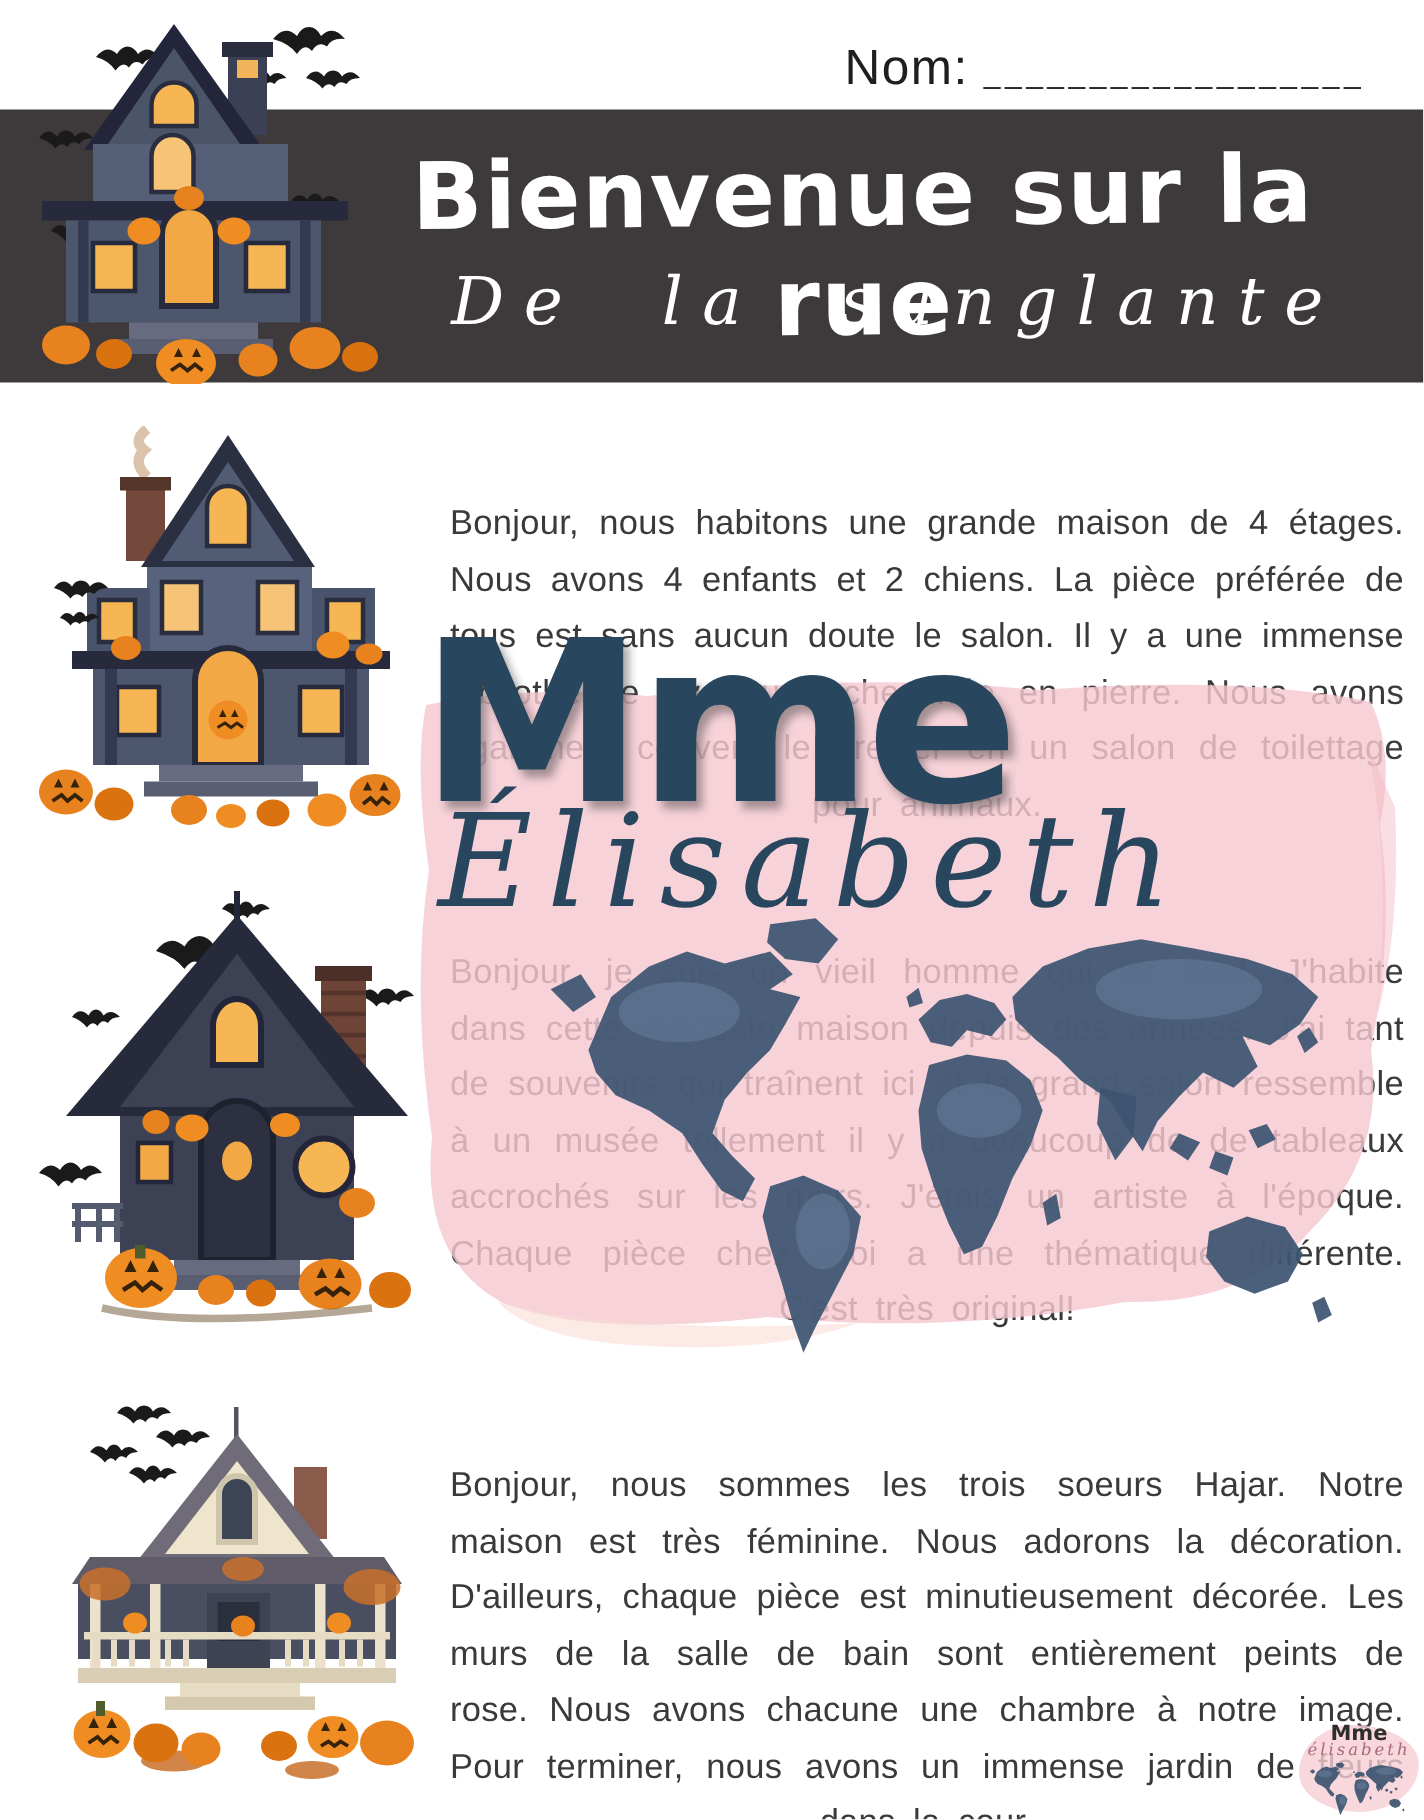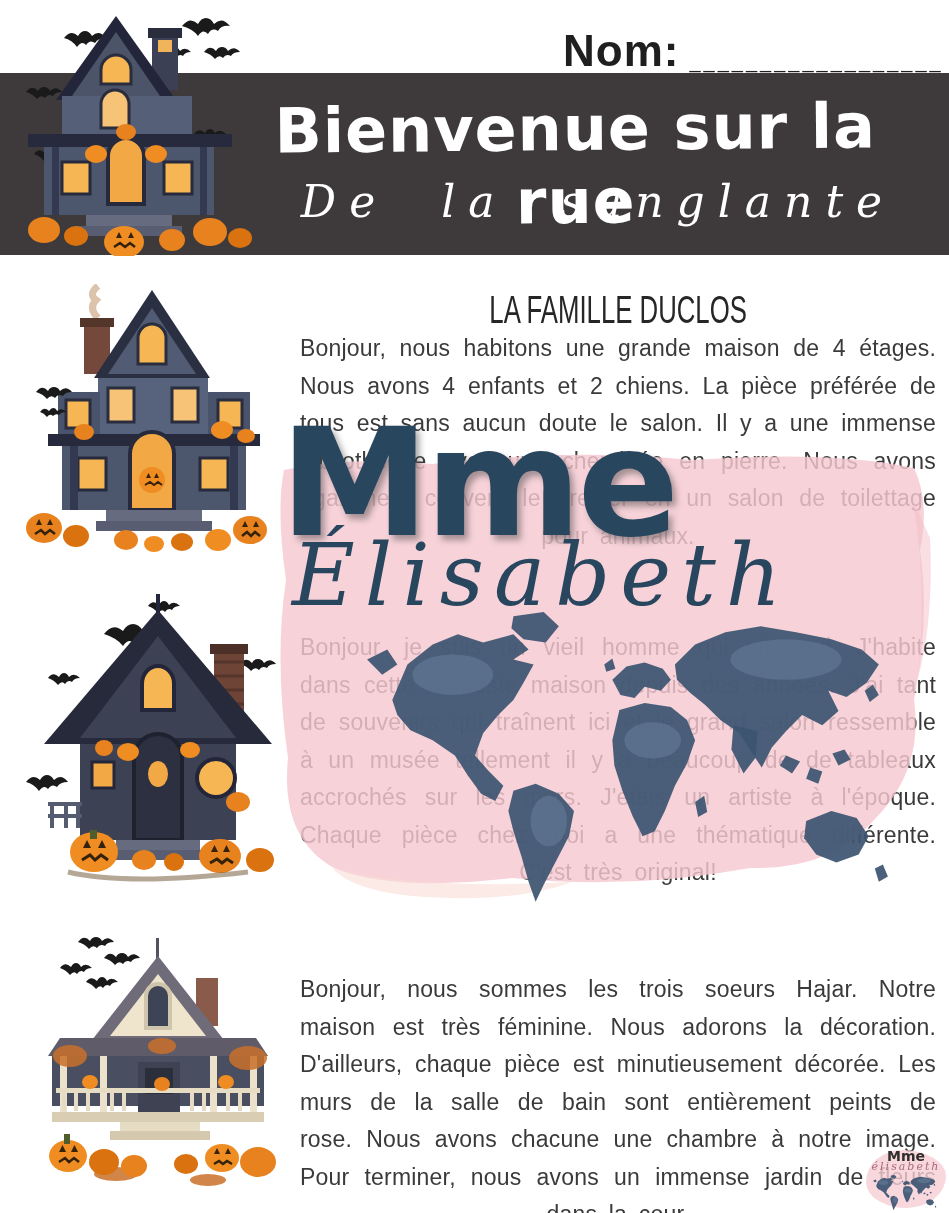--- a/index.html
+++ b/index.html
@@ -1,21 +1,21 @@
 <!DOCTYPE html>
 <html><head>
 <meta charset="utf-8">
 <style>
   html,body{margin:0;padding:0;background:#ffffff;}
   .page{position:relative;width:949px;height:1213px;background:#fff;overflow:hidden;
         font-family:"Liberation Sans",sans-serif;}
   
   .nom-row{position:absolute;top:26px;left:563px;display:flex;align-items:flex-end;
            color:#1f1f1f;z-index:6;}
-  .nom-label{font-size:44px;font-weight:700;letter-spacing:1px;}
+  .nom-label{font-size:33px;font-weight:400;letter-spacing:1px;}
   .nom-line{font-size:20px;letter-spacing:3px;margin-left:10px;padding-bottom:3px;color:#1f1f1f;}
   .banner{position:absolute;top:73px;left:0;width:949px;height:182px;background:#3e3a3b;z-index:1;}
   .banner-title{position:absolute;top:92px;left:248px;width:655px;text-align:center;
       color:#ffffff;font-size:62px;font-weight:800;letter-spacing:1px;z-index:2;
       font-family:"DejaVu Sans",sans-serif;transform:rotate(-0.5deg);}
   .banner-subtitle{position:absolute;top:176px;left:278px;width:640px;text-align:center;
       color:#ffffff;font-size:44px;font-weight:300;font-style:italic;letter-spacing:13px;
       word-spacing:26px;z-index:2;font-family:"DejaVu Serif",serif;}
   .house{position:absolute;z-index:3;}
   
@@ -95,23 +95,20 @@
       <polygon points="112,234 118,234 115,228" fill="#35220a"></polygon>
       <polygon points="124,234 130,234 127,228" fill="#35220a"></polygon>
       <path d="M110 243 l6 -4 l5 4 l5 -4 l5 4" stroke="#35220a" stroke-width="2.5" fill="none"></path>
       <ellipse cx="168" cy="236" rx="13" ry="11" fill="#e8821e"></ellipse>
       <ellipse cx="92" cy="150" rx="11" ry="9" fill="#ef8c22"></ellipse>
       <ellipse cx="152" cy="150" rx="11" ry="9" fill="#ef8c22"></ellipse>
       <ellipse cx="122" cy="128" rx="10" ry="8" fill="#e8821e"></ellipse>
     </g>
   </svg>
 
-  <div class="sec-head" style="top:291px;">
-    <span>LA FAMILLE DUCLOS</span>
-  </div>
   <div class="sec-body" style="top:330px;">Bonjour, nous habitons une grande maison de 4 étages. Nous avons 4 enfants et 2 chiens. La pièce préférée de tous est sans aucun doute le salon. Il y a une immense bibliothèque avec une cheminée en pierre. Nous avons également converti le grenier en un salon de toilettage pour animaux.</div>
 
   <svg class="house" style="left:6px;top:284px;" width="284" height="286" viewBox="0 0 284 286">
     <path d="M92 34 q-10 -10 -2 -18 q-8 -6 2 -14" stroke="#bf9268" stroke-width="7" fill="none" opacity=".55"></path>
     <rect x="78" y="38" width="26" height="52" fill="#74493b"></rect>
     <rect x="74" y="34" width="34" height="9" fill="#53352a"></rect>
     <polygon points="146,6 88,94 204,94" fill="#2b2f42"></polygon>
     <polygon points="146,24 102,90 190,90" fill="#515b74"></polygon>
     <path d="M132 54 a14 14 0 0 1 28 0 v26 h-28 z" fill="#f5b653" stroke="#2a2d3e" stroke-width="3"></path>
     <rect x="92" y="94" width="110" height="56" fill="#57627c"></rect>

